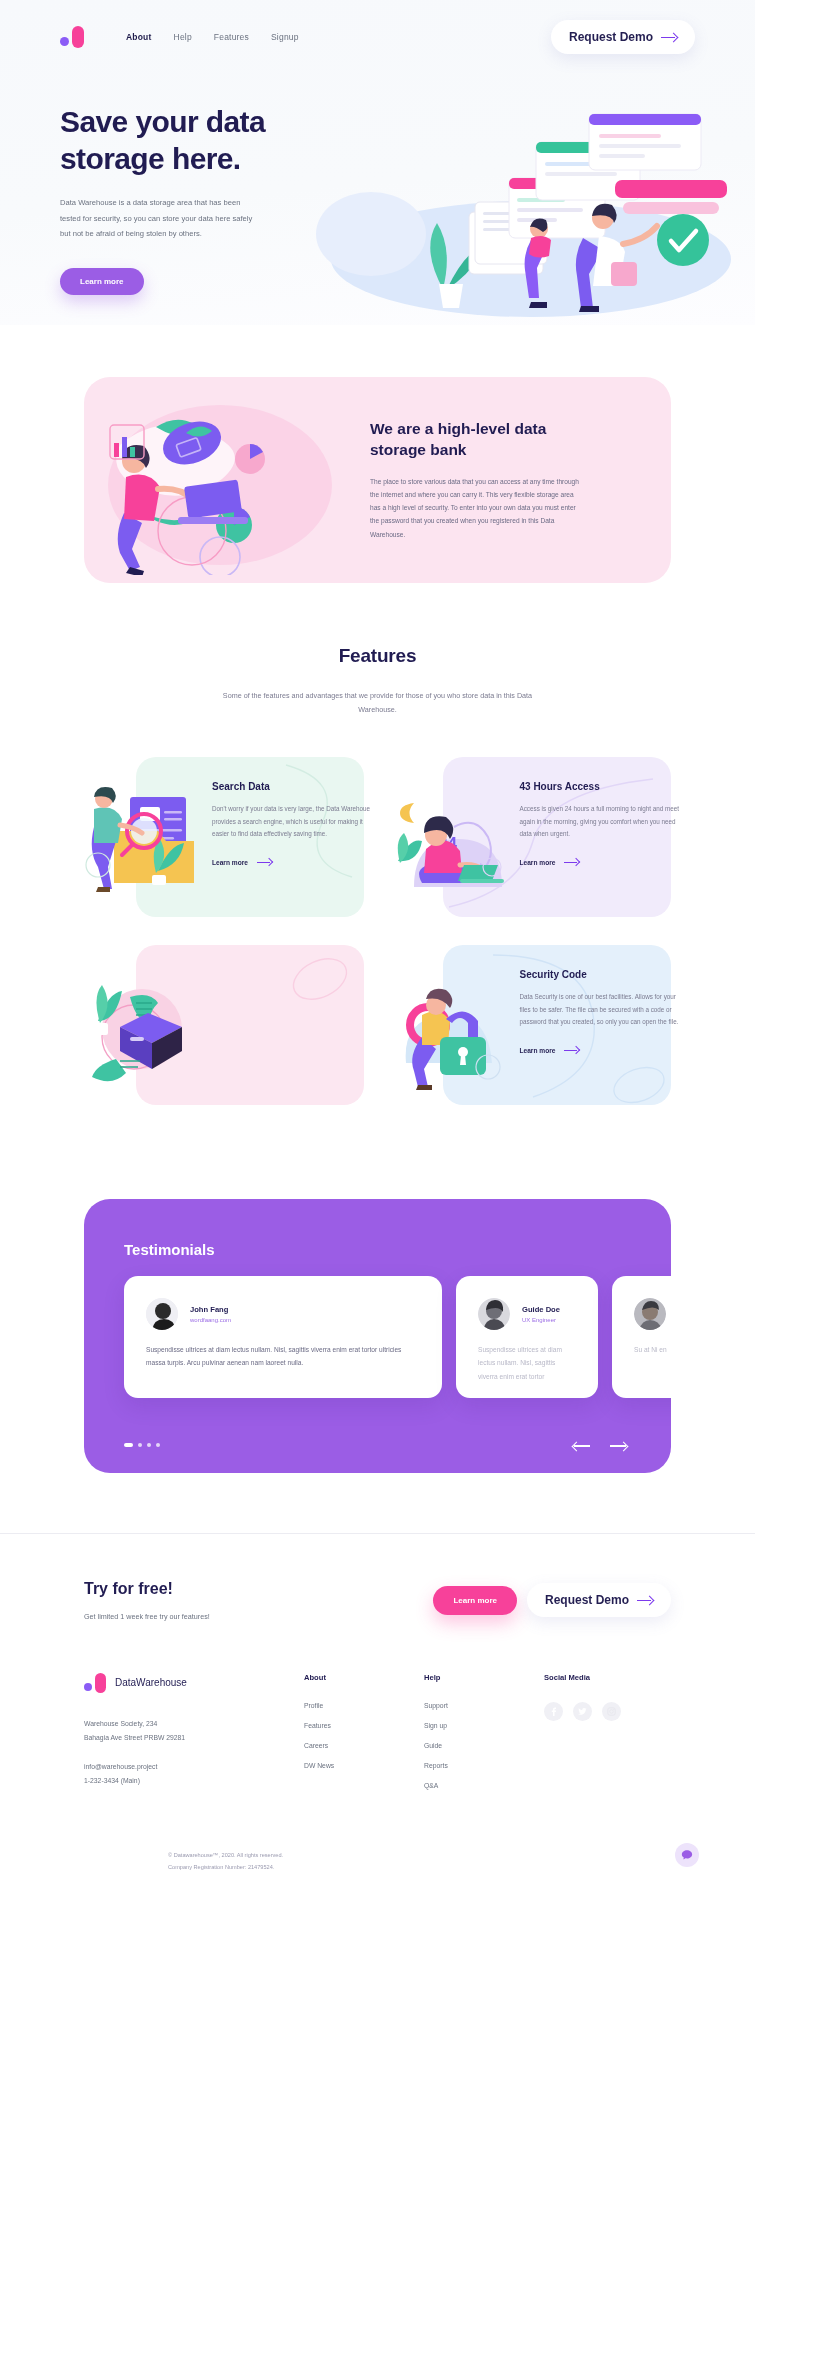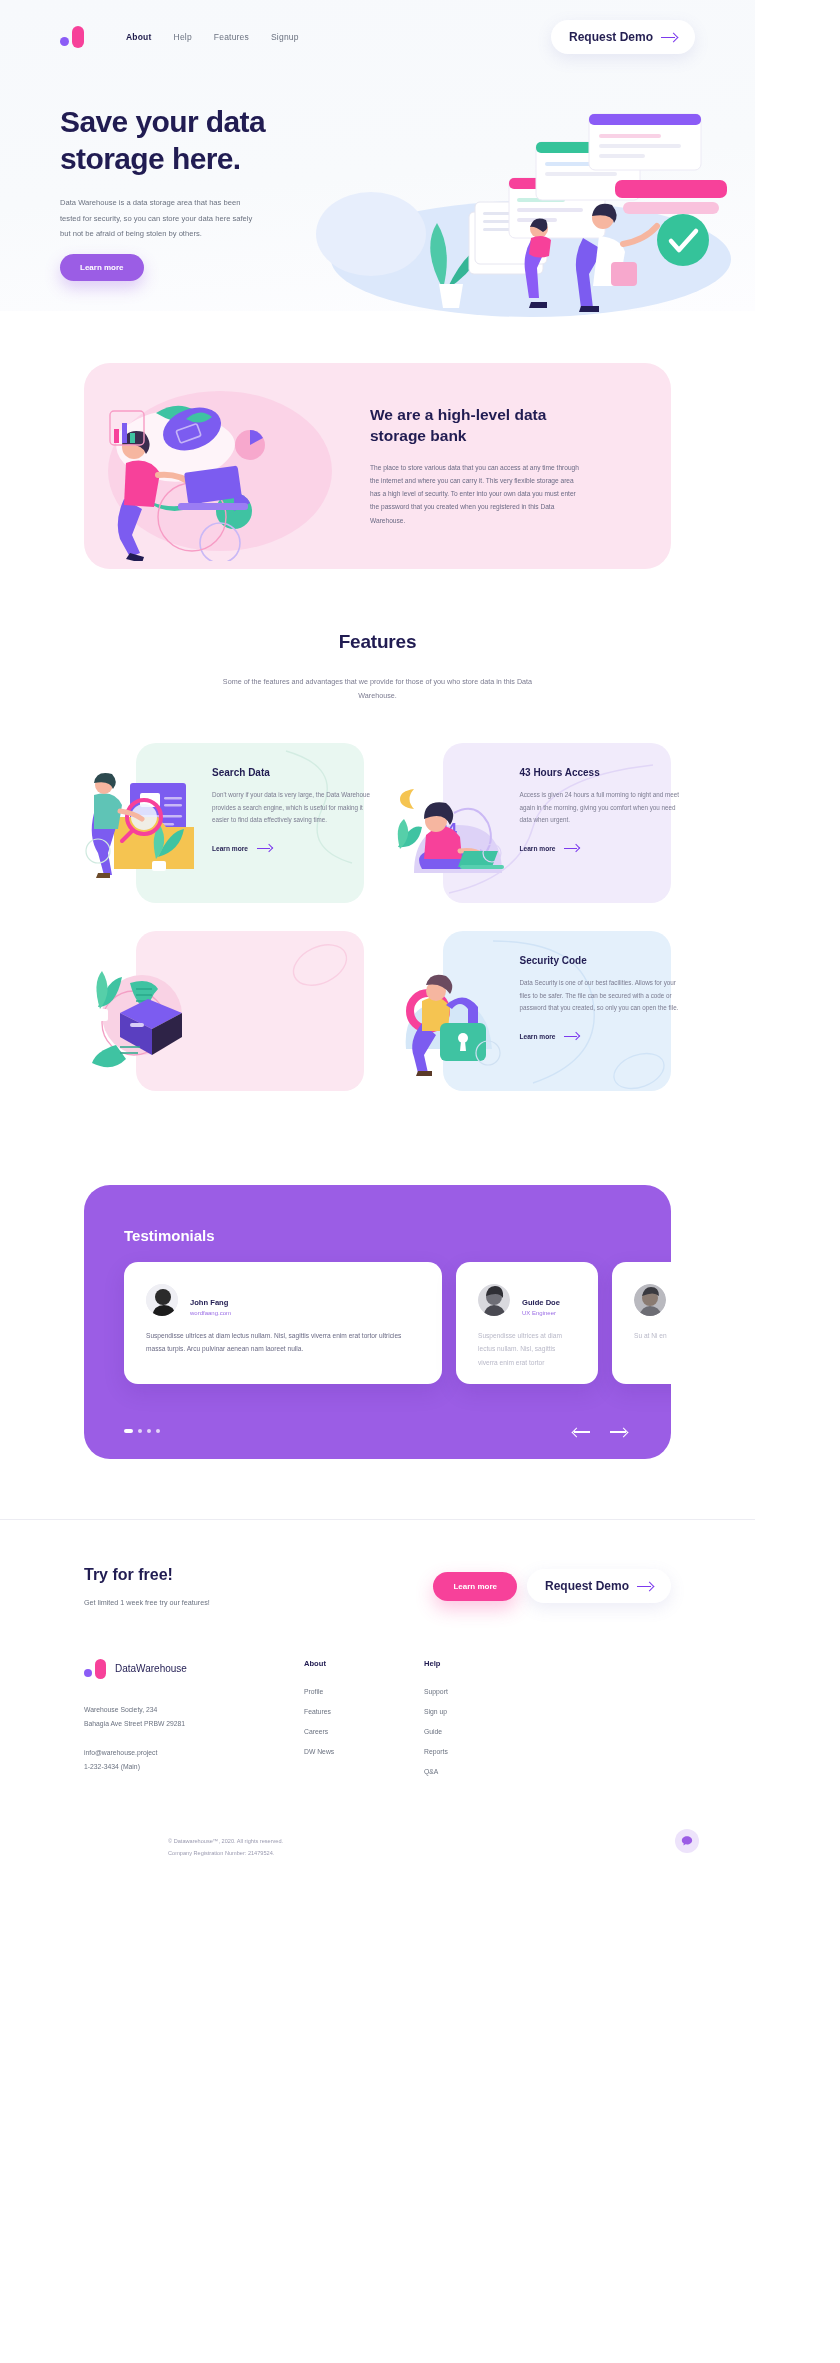--- a/index.html
+++ b/index.html
@@ -38,21 +38,21 @@
   .arrow-r{width:16px;height:9px;position:relative;display:inline-block}
   .arrow-r::before{content:"";position:absolute;left:0;top:4px;width:14px;height:1.3px;background:#7c3aed}
   .arrow-r::after{content:"";position:absolute;right:0;top:1.2px;width:6px;height:6px;border-top:1.3px solid #7c3aed;border-right:1.3px solid #7c3aed;transform:rotate(45deg)}
 
   .hero{display:flex;padding:38px 48px 0 60px;position:relative}
   .hero-left{width:270px;padding-top:10px;z-index:3}
   h1.hero-title{
     font-size:30px;line-height:1.22;font-weight:700;color:#211c52;
     letter-spacing:-.6px;margin-bottom:18px;
   }
-  .hero-p{font-size:7.6px;line-height:2.05;color:#6b7280;width:200px;margin-bottom:12px}
+  .hero-p{font-size:7.6px;line-height:2.05;color:#6b7280;width:200px;margin-bottom:26px}
   .btn-learn{
     background:#9b5de5;color:#fff;border:none;border-radius:20px;
     padding:9px 20px;font-size:8px;font-weight:700;cursor:pointer;
     box-shadow:0 7px 16px rgba(155,93,229,.3);
     font-family:"Liberation Sans",sans-serif;
   }
   .hero-art{position:absolute;right:24px;top:28px;width:500px;height:240px}
 
   
   .bank{
@@ -97,21 +97,21 @@
   }
   .testi h2{font-size:15px;font-weight:700;color:#fff;padding-left:40px;margin-bottom:18px}
   .testi-track{display:flex;gap:14px;padding-left:40px}
   .t-card{
     background:#fff;border-radius:14px;padding:22px 22px 20px 22px;flex:none;
     box-shadow:0 8px 22px rgba(60,20,120,.12);
   }
   .t-card.w1{width:318px;height:122px}
   .t-card.w2{width:142px;height:122px}
   .t-card.w3{width:142px;height:122px}
-  .t-head{display:flex;align-items:flex-end;gap:12px;margin-bottom:13px}
+  .t-head{display:flex;align-items:center;gap:12px;margin-bottom:13px}
   .avatar{width:32px;height:32px;border-radius:50%;flex:none;overflow:hidden;position:relative;background:#efeff4}
   .t-name{font-size:7.6px;font-weight:700;color:#211c52;margin-bottom:3px}
   .t-role{font-size:6px;color:#9b6de5}
   .t-quote{font-size:6.6px;line-height:2.05;color:#6b6b85}
   .t-quote.faded{color:#b9b9c8}
   .dots{position:absolute;left:40px;bottom:26px;display:flex;align-items:center;gap:5px}
   .dots span{width:4px;height:4px;border-radius:50%;background:#e4d5f8;display:block}
   .dots span.on{width:9px;border-radius:3px;background:#fff}
   .navarrows{position:absolute;right:44px;bottom:22px;display:flex;gap:18px}
   .navarrows .a{width:18px;height:10px;position:relative;cursor:pointer}
@@ -545,20 +545,42 @@
 
       <div class="f-col">
         <h4>Help</h4>
         <a href="#">Support</a>
         <a href="#">Sign up</a>
         <a href="#">Guide</a>
         <a href="#">Reports</a>
         <a href="#">Q&amp;A</a>
       </div>
 
+      <div class="f-col">
+        <h4>Social Media</h4>
+        <div class="socials">
+          <span class="soc">
+            <svg width="9" height="9" viewBox="0 0 12 12">
+                <path d="M7.4 12V6.8h1.7l.3-2H7.4V3.5c0-.6.2-1 1-1h1V.7C9.2.7 8.6.6 7.9.6 6.4.6 5.4 1.5 5.4 3.2v1.6H3.7v2h1.7V12z" fill="#ffffff"></path>
+              </svg>
+          </span>
+          <span class="soc">
+            <svg width="9" height="9" viewBox="0 0 12 12">
+                <path d="M11.5 2.3c-.4.2-.9.3-1.3.4.5-.3.8-.7 1-1.3-.4.3-.9.5-1.5.6-.4-.5-1-.8-1.7-.8-1.3 0-2.3 1-2.3 2.3 0 .2 0 .4.1.5C3.9 3.9 2.2 3 1.1 1.6c-.2.4-.3.8-.3 1.2 0 .8.4 1.5 1 1.9-.4 0-.7-.1-1-.3 0 1.1.8 2 1.8 2.2-.2.1-.4.1-.6.1h-.4c.3.9 1.1 1.6 2.1 1.6-.8.6-1.8 1-2.8 1H0c1 .7 2.3 1 3.6 1 4.3 0 6.7-3.6 6.7-6.7v-.3c.5-.3.9-.7 1.2-1.2z" fill="#ffffff"></path>
+              </svg>
+          </span>
+          <span class="soc">
+            <svg width="9" height="9" viewBox="0 0 12 12">
+                <rect x="1" y="1" width="10" height="10" rx="3" fill="none" stroke="#e6e6ec" stroke-width="1.2"></rect>
+                <circle cx="6" cy="6" r="2.4" fill="none" stroke="#e6e6ec" stroke-width="1.2"></circle>
+                <circle cx="9" cy="3" r=".8" fill="#e6e6ec"></circle>
+              </svg>
+          </span>
+        </div>
+      </div>
     </div>
 
     <div class="copy">
       <div>© Datawarehouse™, 2020. All rights reserved.</div>
       <div>Company Registration Number: 21479524.</div>
     </div>
 
     <div class="chatbtn">
       <svg width="12" height="12" viewBox="0 0 14 14">
           <path d="M7 1.6c-3.3 0-6 2.1-6 4.7 0 1.5.9 2.8 2.3 3.7-.1.7-.5 1.6-.5 1.7-.1.2.1.3.2.3.1 0 1.6-.8 2.3-1.2.5.1 1.1.2 1.7.2 3.3 0 6-2.1 6-4.7S10.3 1.6 7 1.6z" fill="#9b5de5"></path>

